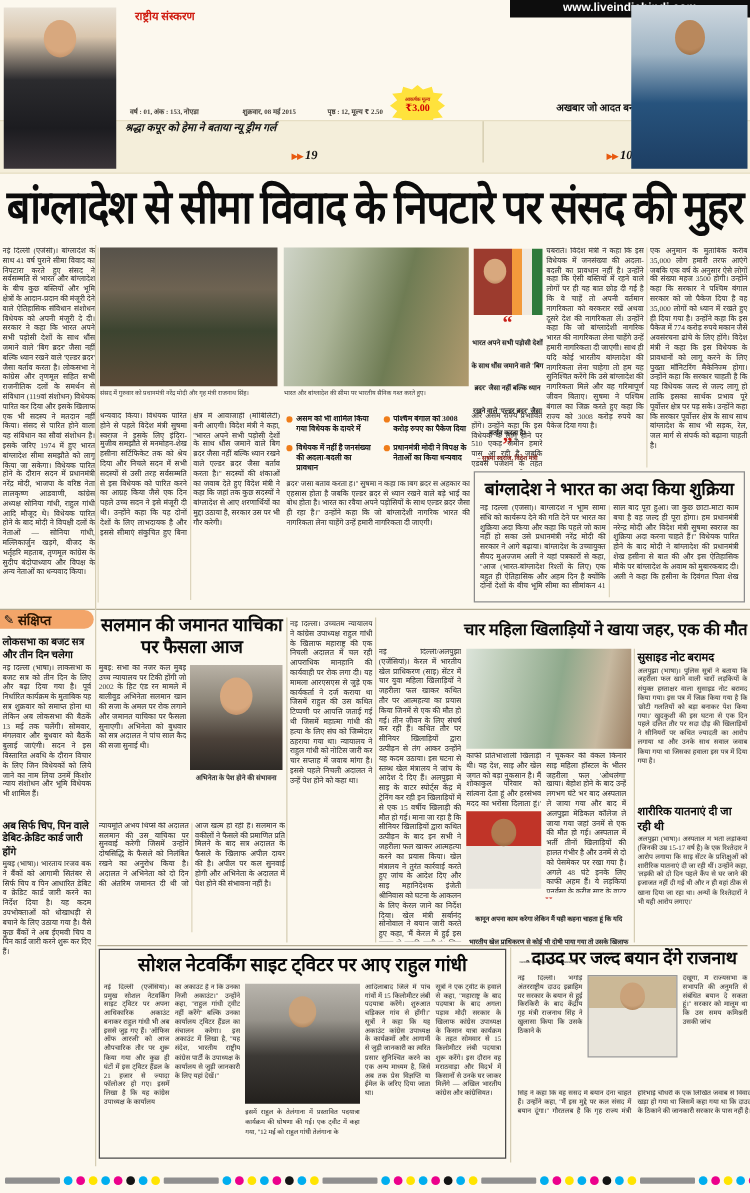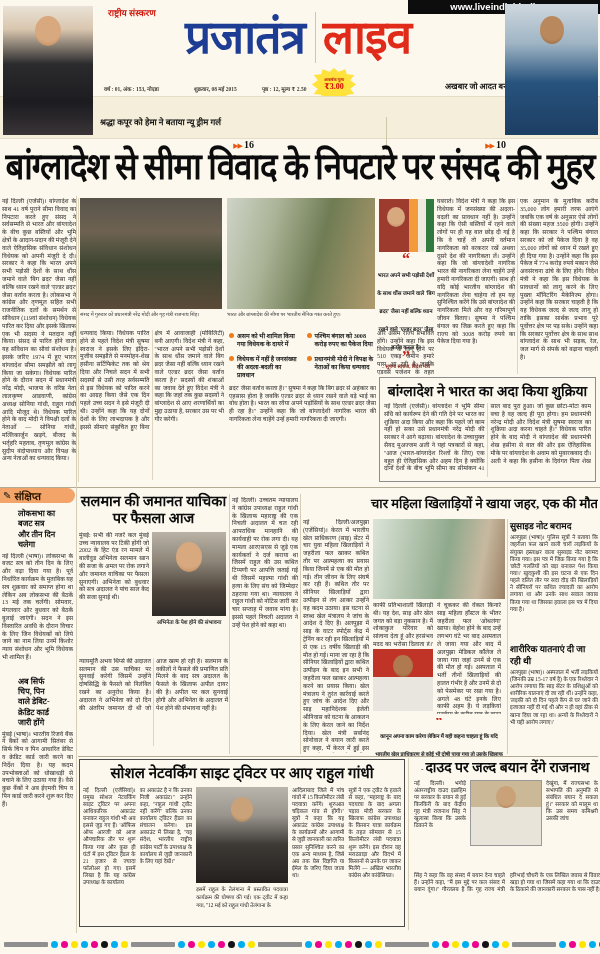--- a/index.html
+++ b/index.html
@@ -25,21 +25,21 @@
   .photo-left{left:3px;top:6px;width:90px;height:129px;z-index:3;
     background:linear-gradient(180deg,#e9e2d6 0%,#d9c6ae 18%,#2b2b2e 45%,#1c1c20 75%,#3a3438 100%);}
   .photo-left::before,.face::before{content:"";display:block;width:26px;height:30px;border-radius:50%;
     background:radial-gradient(circle at 50% 40%,#d8a87e 0 60%,#b5825a 100%);margin:10px auto 0;}
   .photo-right{left:505px;top:4px;width:93px;height:131px;z-index:3;
     background:linear-gradient(180deg,#cfd8df 0%,#9fb4c4 30%,#27537d 60%,#1d3e63 100%);}
   .photo-right::before{content:"";display:block;width:24px;height:28px;border-radius:50%;
     background:radial-gradient(circle at 50% 40%,#b9885c 0 60%,#8f653c 100%);margin:12px auto 0;}
   
   #teasers{left:0;top:96px;width:600px;height:41px;background:#f4eeda;border-top:1px solid #e6dec4;border-bottom:1px solid #e6dec4;}
-  .teaser{position:absolute;top:20px;height:33px;}
+  .teaser{position:absolute;top:0;height:33px;font-style:italic;}
   .t1{left:100px;width:156px;} .t2{left:263px;width:115px;border-left:1px solid #cfc7a9;padding-left:7px;} .t3{left:386px;width:114px;border-left:1px solid #cfc7a9;padding-left:7px;}
   .teaser .txt{font-weight:bold;font-size:8.5px;line-height:1.35;color:#171717;}
   .teaser .pg{position:absolute;right:2px;bottom:0;font-weight:bold;font-size:10px;color:#111;}
   .teaser .pg::before{content:"▶▶";color:#e8590f;font-size:7px;margin-right:2px;letter-spacing:-1px;}
   
   #headline{left:0;top:139px;width:600px;height:57px;text-align:center;overflow:hidden;}
   #headline h1{margin:0;font-size:33px;line-height:56px;font-weight:bold;color:#0c0c0c;white-space:nowrap;letter-spacing:-1px;transform:scaleY(1.12);transform-origin:center;}
   
   #lead{left:0;top:196px;width:600px;height:292px;}
   .l-col1{left:2px;top:2px;width:74px;height:284px;border-right:1px solid #ddd5bd;padding-right:2px;}
@@ -67,21 +67,21 @@
   .bullet .dot{flex:0 0 5px;width:5px;height:5px;border-radius:50%;background:#ef7d1a;margin-top:1px;}
   .bull-tail{margin-top:5px;}
   .l-thanks{left:379px;top:181px;width:217px;height:105px;border:1.5px solid #8d8d8d;background:#fcf8ee;padding:2px 4px;box-sizing:border-box;}
   .l-thanks h2{margin:1px 0 3px;font-size:14px;text-align:center;font-weight:bold;color:#0d0d0d;white-space:nowrap;overflow:hidden;}
   .l-thanks .tb{column-count:2;column-gap:6px;column-rule:1px solid #ddd5bd;height:74px;}
   
   #briefs{left:0;top:488px;width:75px;height:445px;}
   .briefs-head{height:15px;background:#f3a569;display:flex;align-items:center;gap:3px;padding-left:3px;border-radius:0 8px 8px 0;}
   .briefs-head .pencil{font-size:10px;color:#111;}
   .briefs-head .bh-label{font-weight:bold;font-size:10.5px;color:#2b1500;}
-  .brief-h{font-weight:bold;font-size:8px;line-height:1.3;margin:6px 18px 2px;color:#101010;}
+  .brief-h{font-weight:bold;font-size:8px;line-height:1.3;margin:6px 2px 2px;color:#101010;}
   .brief-b{margin:0 2px;height:118px;}
   .brief-b2{margin:0 2px;height:150px;}
   
   .hrule{background:#b3ab93;height:1px;}
   .hr1{left:0;top:487px;width:600px;}
   .hr2{left:78px;top:756px;width:520px;}
   .vrule{background:#d5cdb4;width:1px;}
   .vr1{left:76px;top:196px;height:737px;}
   .vr2{left:229px;top:494px;height:260px;}
   .vr3{left:300px;top:494px;height:260px;}
@@ -138,37 +138,36 @@
   #regstrip{left:0;top:938px;width:600px;height:12px;display:flex;align-items:center;gap:3px;padding-left:4px;box-sizing:border-box;}
   .regbar{width:44px;height:5px;background:#8f8f8f;border-radius:1px;flex:0 0 auto;}
   .regdot{width:7px;height:7px;border-radius:50%;flex:0 0 auto;}
 </style>
 </head>
 <body>
 
 <div id="masthead" class="abs">
   <div class="abs web-box">www.liveindiahindi.com</div>
   <div class="abs edition">राष्ट्रीय संस्करण</div>
-  <div class="abs nameplate"><span class="t1">प्रजातंत्र</span><span class="t2">लाइव</span></div>
   <div class="abs mh-info mi1">वर्ष : 01, अंक : 153, नोएडा</div>
   <div class="abs mh-info mi2">शुक्रवार, 08 मई 2015</div>
   <div class="abs mh-info mi3">पृष्ठ : 12, मूल्य ₹ 2.50</div>
   <div class="abs starburst">
     <span class="lab">आकर्षक मूल्य</span>
     <span class="val">₹3.00</span>
   </div>
   <div class="abs tagline">अखबार जो आदत बन जाए</div>
   <div class="abs photo-left photo"></div>
   <div class="abs photo-right photo"></div>
 </div>
 
 <div id="teasers" class="abs">
   <div class="teaser t1">
     <div class="txt">श्रद्धा कपूर को हेमा ने बताया न्यू ड्रीम गर्ल</div>
-    <div class="pg">16</div>
+    <div class="pg">19</div>
   </div>
   <div class="teaser t3">
     <div class="pg">10</div>
   </div>
 </div>
 
 <div id="headline" class="abs">
   <h1>बांग्लादेश से सीमा विवाद के निपटारे पर संसद की मुहर</h1>
 </div>
 

